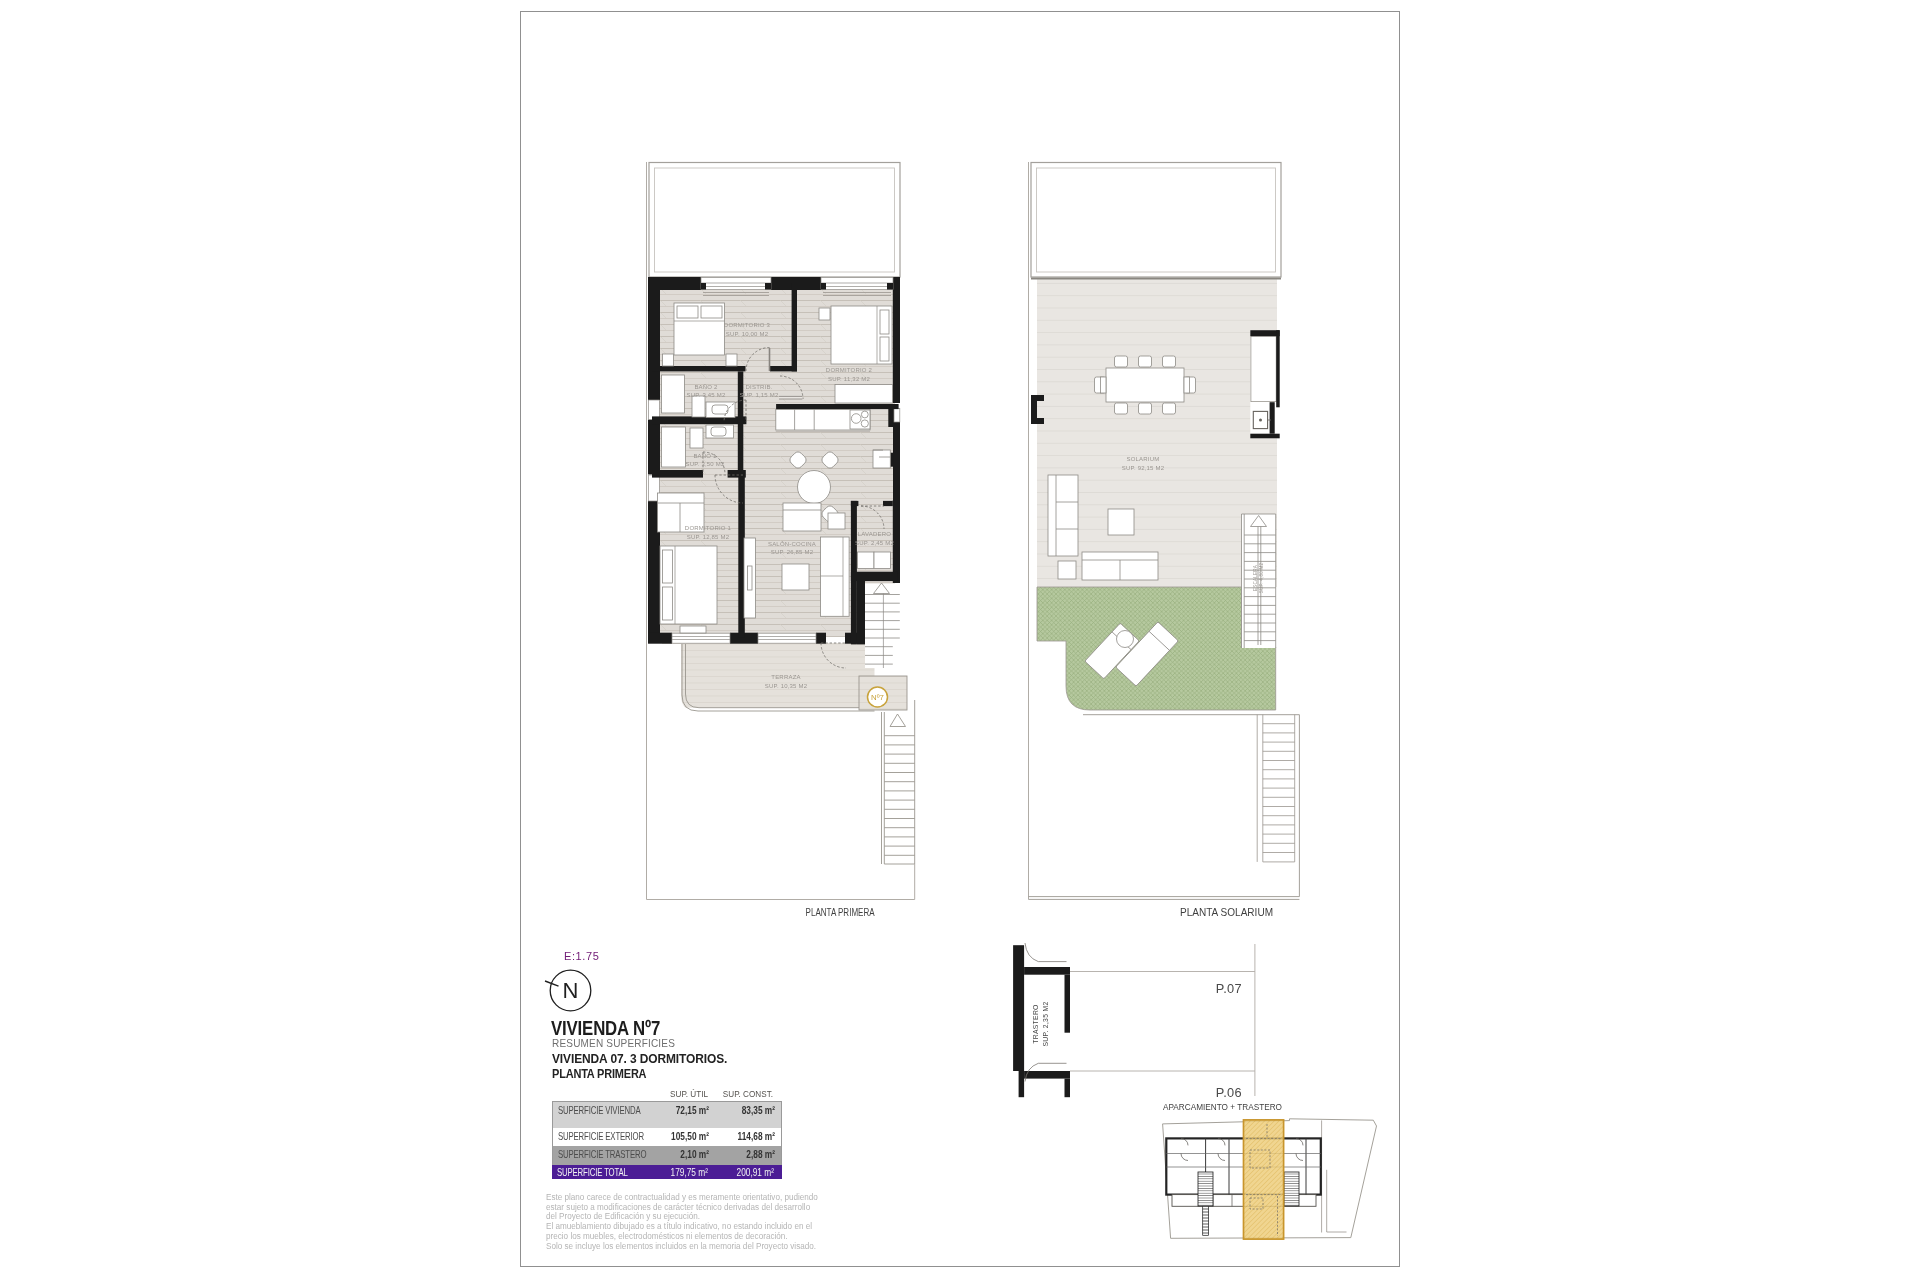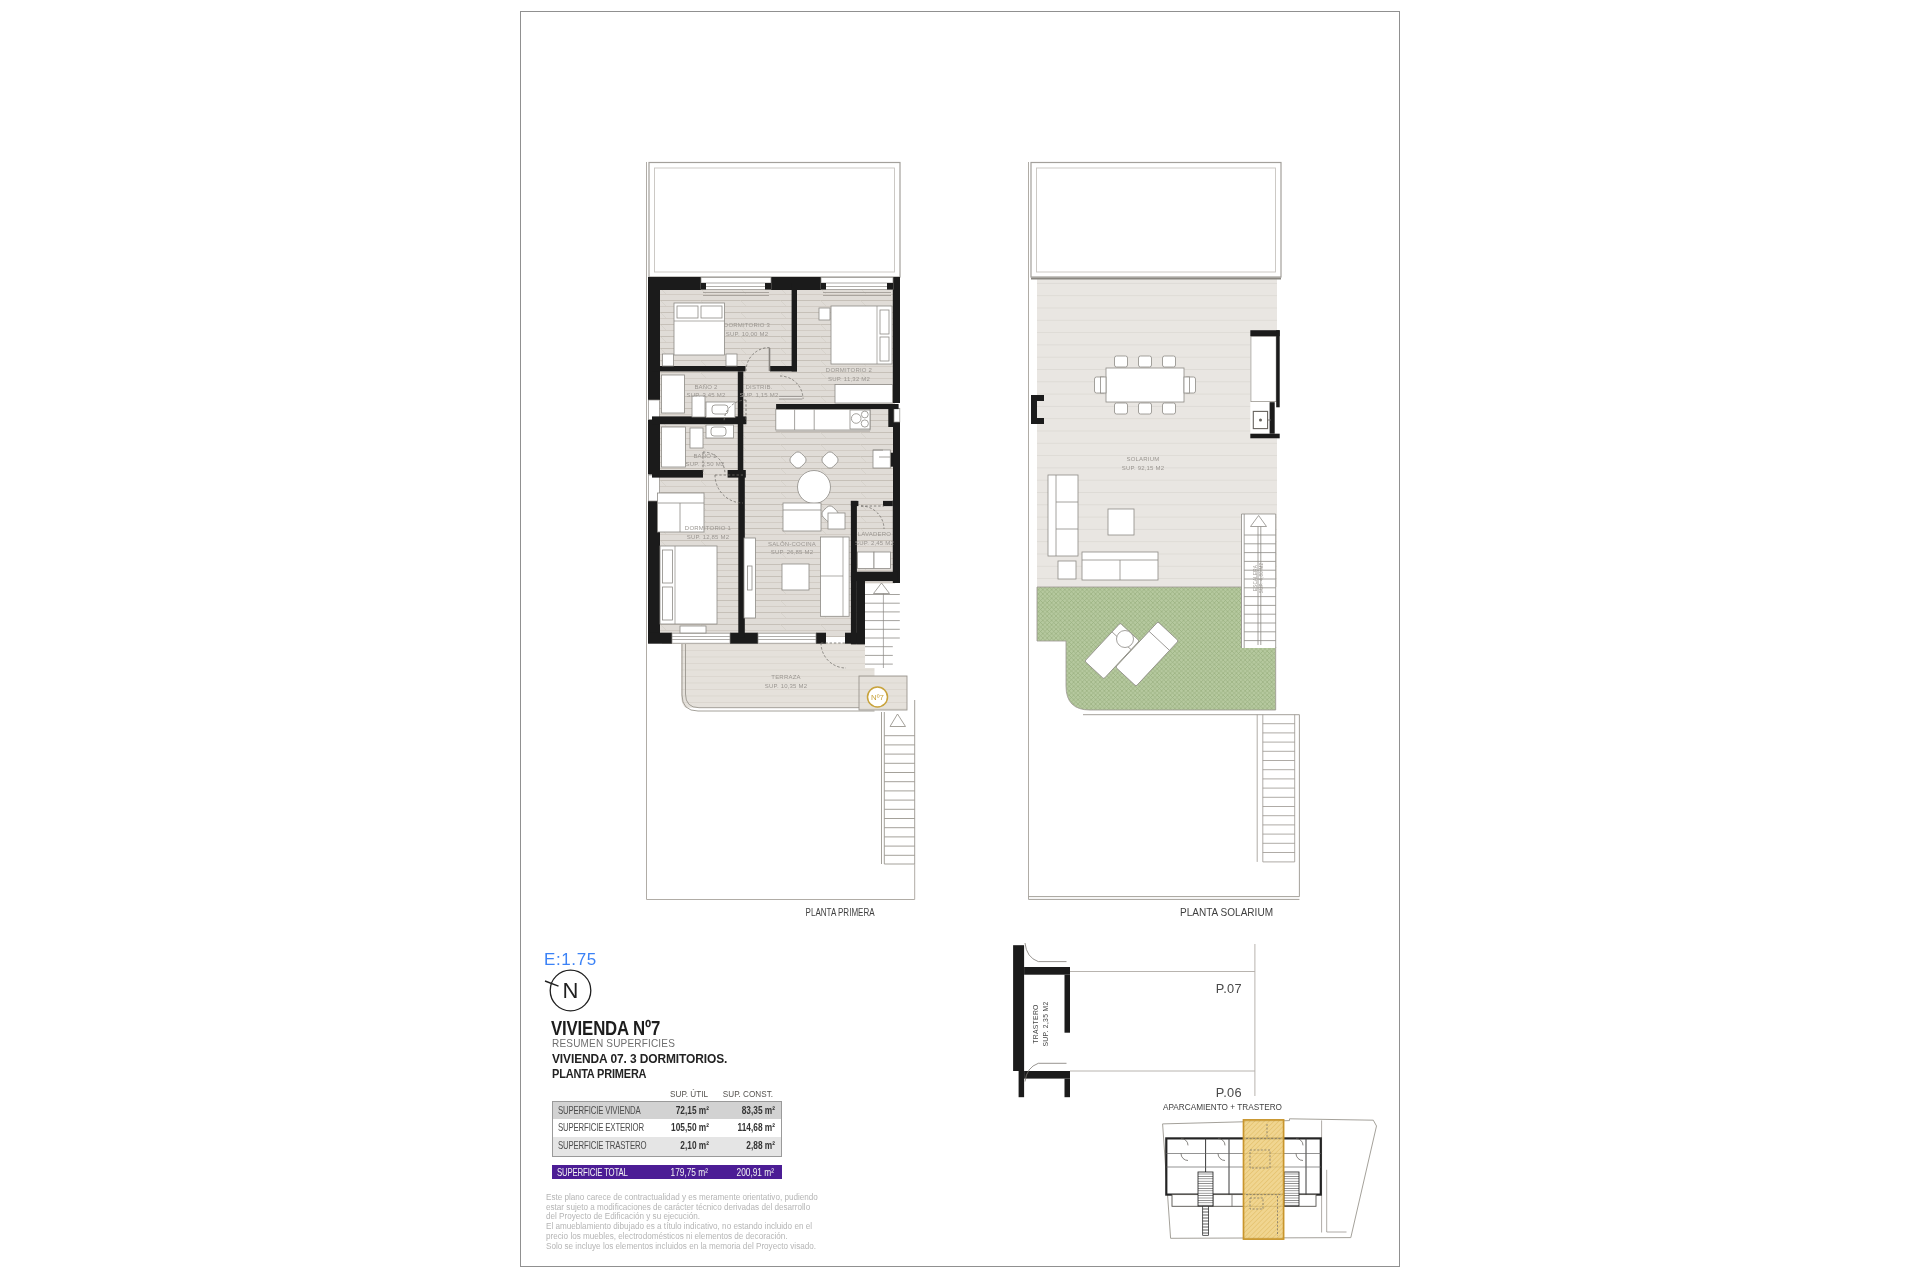--- a/index.html
+++ b/index.html
@@ -572,45 +572,45 @@
 </g>
 </g>
 
 <g id="north-symbol">
 <circle cx="570.5" cy="990.5" r="20.3" fill="none" stroke="#1f1f1f" stroke-width="1.3"></circle>
 <line x1="545" y1="981" x2="558.5" y2="986.2" stroke="#1f1f1f" stroke-width="1.4"></line>
 <text x="570.5" y="998" font-size="22" fill="#1f1f1f" text-anchor="middle" font-family="Liberation Sans">N</text>
 </g>
 </svg>
 
-<div class="abs" style="left:544px;top:950px;font-size:17px;color:#3b82f6;letter-spacing:0.6px">E:1.75</div>
+<div class="abs" style="left:564px;top:950px;font-size:11px;color:#701a75;letter-spacing:0.6px">E:1.75</div>
 
 <div class="abs" style="left:551px;top:1016px;font-size:21px;font-weight:bold;color:#1d1d1d;letter-spacing:-0.2px;transform:scaleX(0.80);transform-origin:left top">VIVIENDA Nº7</div>
 
 <div class="abs" style="left:552px;top:1036px;font-size:11.8px;color:#6f6f6f;letter-spacing:0.2px;transform:scaleX(0.85);transform-origin:left top">RESUMEN SUPERFICIES</div>
 
 <div class="abs" style="left:552px;top:1051.5px;font-size:12.2px;font-weight:bold;color:#222;letter-spacing:-0.1px;transform:scaleX(0.98);transform-origin:left top">VIVIENDA 07. 3 DORMITORIOS.</div>
 
 <div class="abs" style="left:552px;top:1066.5px;font-size:12.2px;font-weight:bold;color:#222;letter-spacing:-0.2px;transform:scaleX(0.90);transform-origin:left top">PLANTA PRIMERA</div>
 
 <div class="abs" style="left:620px;top:1088px;width:88px;text-align:right;font-size:9.6px;color:#55524e;letter-spacing:0px;transform:scaleX(0.85);transform-origin:right top">SUP. ÚTIL</div>
 <div class="abs" style="left:680px;top:1088px;width:93px;text-align:right;font-size:9.6px;color:#55524e;letter-spacing:0px;transform:scaleX(0.85);transform-origin:right top">SUP. CONST.</div>
 
 <div class="abs" style="left:551.5px;top:1100.5px;width:230px;border:1px solid #9a9a9a">
-<div style="height:17px;background:#d2d2d2;position:relative">
+<div style="height:26px;background:#d2d2d2;position:relative">
   <span class="abs" style="left:5px;top:3px;font-size:10.4px;color:#4c4c4c;letter-spacing:-0.2px;transform:scaleX(0.75);transform-origin:left top">SUPERFICIE VIVIENDA</span>
   <span class="abs" style="left:80px;top:3px;width:76px;text-align:right;font-size:10.4px;font-weight:bold;color:#333;transform:scaleX(0.8);transform-origin:right top">72,15 m²</span>
   <span class="abs" style="left:146px;top:3px;width:76px;text-align:right;font-size:10.4px;font-weight:bold;color:#333;transform:scaleX(0.8);transform-origin:right top">83,35 m²</span>
 </div>
 <div style="height:18px;background:#ffffff;position:relative">
   <span class="abs" style="left:5px;top:3px;font-size:10.4px;color:#4c4c4c;letter-spacing:-0.2px;transform:scaleX(0.75);transform-origin:left top">SUPERFICIE EXTERIOR</span>
   <span class="abs" style="left:80px;top:3px;width:76px;text-align:right;font-size:10.4px;font-weight:bold;color:#333;transform:scaleX(0.8);transform-origin:right top">105,50 m²</span>
   <span class="abs" style="left:146px;top:3px;width:76px;text-align:right;font-size:10.4px;font-weight:bold;color:#333;transform:scaleX(0.8);transform-origin:right top">114,68 m²</span>
 </div>
-<div style="height:19px;background:#e5e5e5;position:relative">
+<div style="height:19px;background:#a3a3a3;position:relative">
   <span class="abs" style="left:5px;top:3px;font-size:10.4px;color:#4c4c4c;letter-spacing:-0.2px;transform:scaleX(0.75);transform-origin:left top">SUPERFICIE TRASTERO</span>
   <span class="abs" style="left:80px;top:3px;width:76px;text-align:right;font-size:10.4px;font-weight:bold;color:#333;transform:scaleX(0.8);transform-origin:right top">2,10 m²</span>
   <span class="abs" style="left:146px;top:3px;width:76px;text-align:right;font-size:10.4px;font-weight:bold;color:#333;transform:scaleX(0.8);transform-origin:right top">2,88 m²</span>
 </div>
 </div>
 
 <div class="abs" style="left:551.5px;top:1164.5px;width:230px;height:14.6px;background:#4c1d95">
   <span class="abs" style="left:5px;top:2px;font-size:10.4px;color:#f2f2f2;letter-spacing:-0.2px;transform:scaleX(0.75);transform-origin:left top">SUPERFICIE TOTAL</span>
   <span class="abs" style="left:80px;top:2px;width:76px;text-align:right;font-size:10.4px;color:#f2f2f2;transform:scaleX(0.8);transform-origin:right top">179,75 m²</span>
   <span class="abs" style="left:146px;top:2px;width:76px;text-align:right;font-size:10.4px;color:#f2f2f2;transform:scaleX(0.8);transform-origin:right top">200,91 m²</span>

